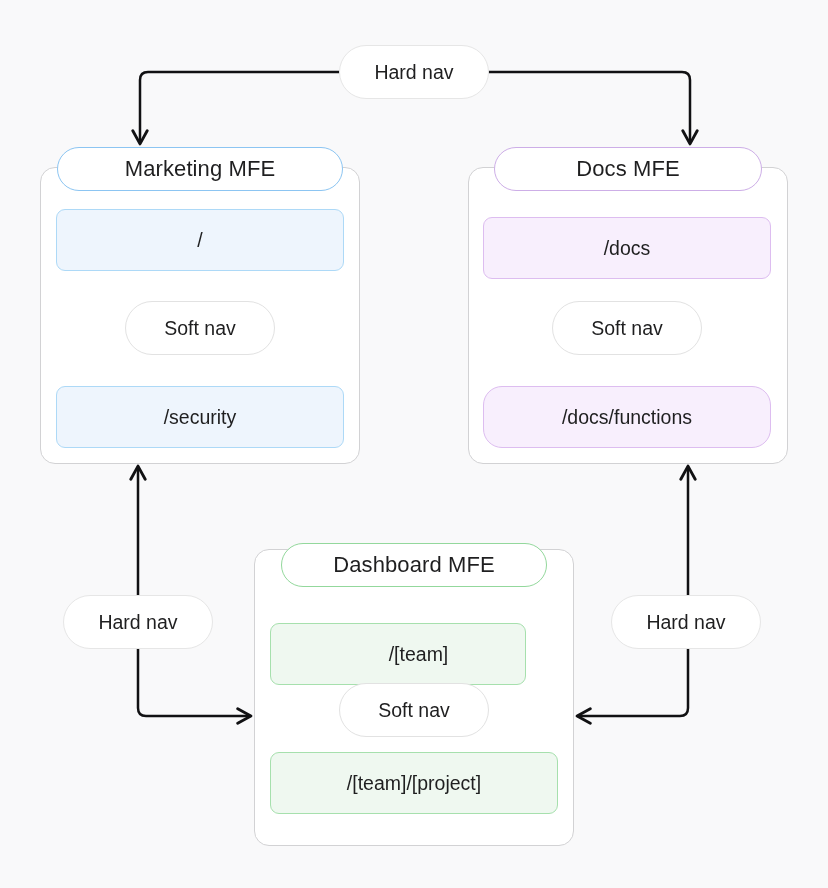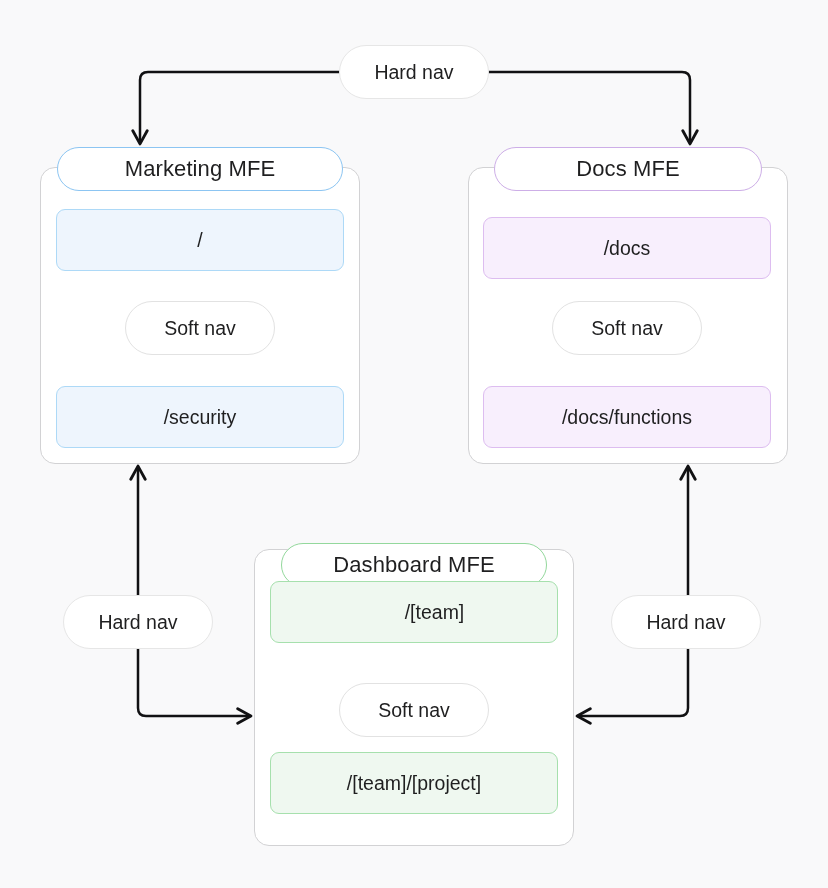--- a/index.html
+++ b/index.html
@@ -144,37 +144,37 @@
   </div>
   <div class="mfe-title theme-purple" style="left:494px; top:147px; width:268px; border-color:#cdaee7;">
     <span>Docs MFE</span>
   </div>
   <div class="route purple" style="left:483px; top:209px; width:288px;margin-top:8px;">
     <span>/docs</span>
   </div>
   <div class="pill" style="left:552px; top:301px; width:150px;">
     <span>Soft nav</span>
   </div>
-  <div class="route purple" style="left:483px; top:386px; width:288px;">
+  <div class="route purple" style="left:483px; top:386px; width:288px;border-radius:19px;">
     <span>/docs/functions</span>
   </div>
 
   <div class="pill hard" style="left:63px; top:595px; width:150px;">
     <span>Hard nav</span>
   </div>
   <div class="pill hard" style="left:611px; top:595px; width:150px;">
     <span>Hard nav</span>
   </div>
 
   <div class="mfe theme-green" style="left:254px; top:549px; width:320px; height:297px;">
   </div>
   <div class="mfe-title theme-green" style="left:281px; top:543px; width:266px; border-color:#93d89c;">
     <span>Dashboard MFE</span>
   </div>
-  <div class="route green" style="left:270px; top:581px; width:288px;padding-left:41px;">
+  <div class="route green" style="left:270px; top:623px; width:256px;padding-left:41px;">
     <span>/[team]</span>
   </div>
   <div class="pill" style="left:339px; top:683px; width:150px;">
     <span>Soft nav</span>
   </div>
   <div class="route green" style="left:270px; top:752px; width:288px;">
     <span>/[team]/[project]</span>
   </div>
 
 </div>

